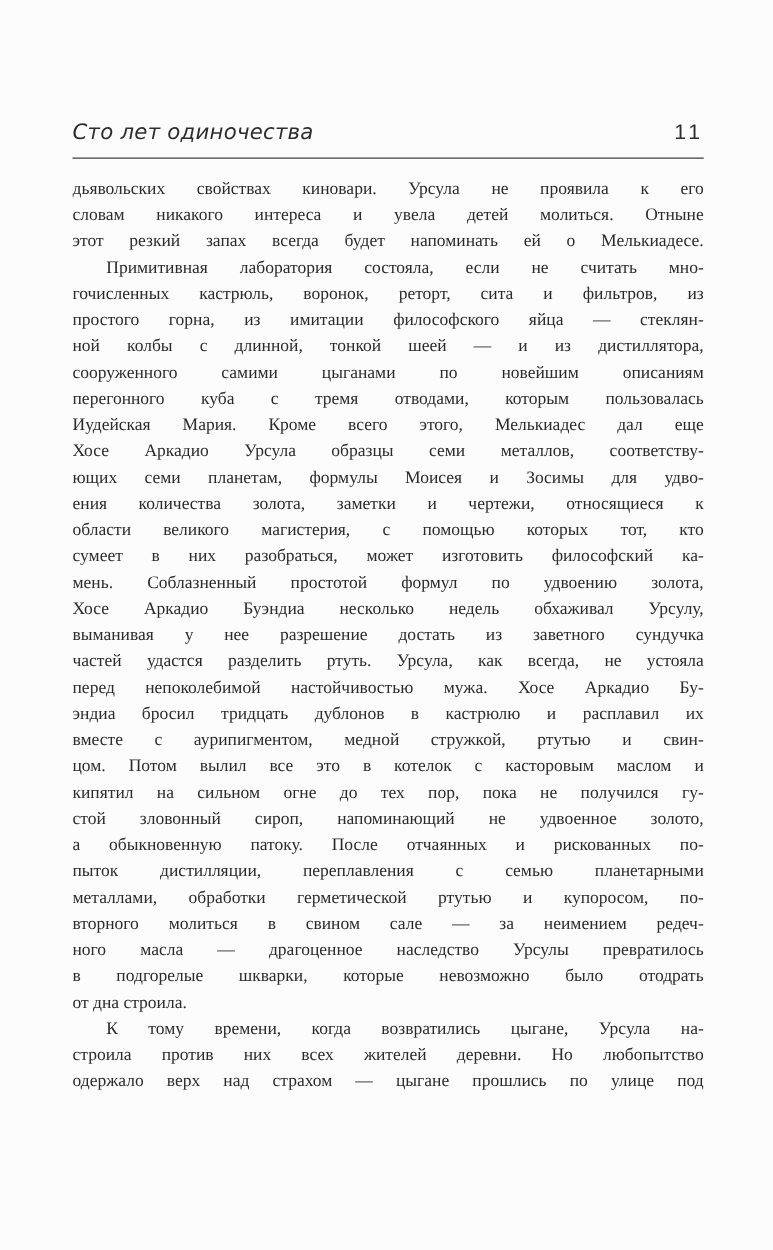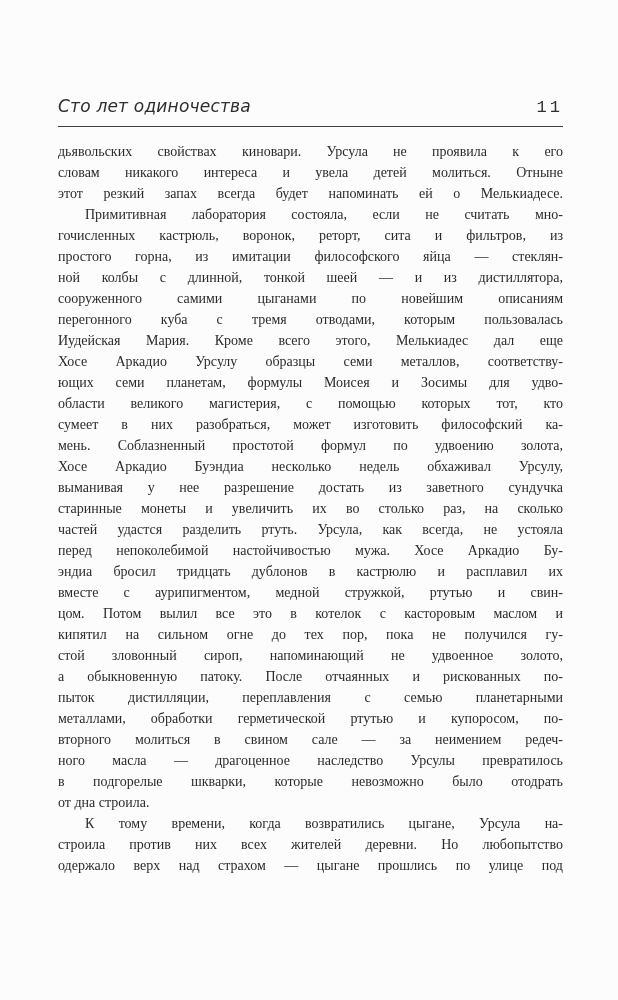--- a/index.html
+++ b/index.html
@@ -33,21 +33,21 @@
     align-items: baseline;
   }
   .header-title {
     font-family: "DejaVu Sans", "Liberation Sans", sans-serif;
     font-style: italic;
     font-size: 17px;
     letter-spacing: 0.2px;
     color: #2e2e2e;
   }
   .page-number {
-    font-family: Liberation Mono, monospace;
+    font-family: Liberation Sans, sans-serif;
     font-size: 17px;
     letter-spacing: 3px;
     color: #2e2e2e;
   }
   .header-rule {
     position: absolute;
     top: 126px;
     left: 0;
     right: 0;
     height: 1px;
@@ -89,28 +89,28 @@
         <div class="line just">дьявольских свойствах киновари. Урсула не проявила к его</div>
         <div class="line just">словам никакого интереса и увела детей молиться. Отныне</div>
         <div class="line just">этот резкий запах всегда будет напоминать ей о Мелькиадесе.</div>
         <div class="line indent just">Примитивная лаборатория состояла, если не считать мно-</div>
         <div class="line just">гочисленных кастрюль, воронок, реторт, сита и фильтров, из</div>
         <div class="line just">простого горна, из имитации философского яйца — стеклян-</div>
         <div class="line just">ной колбы с длинной, тонкой шеей — и из дистиллятора,</div>
         <div class="line just">сооруженного самими цыганами по новейшим описаниям</div>
         <div class="line just">перегонного куба с тремя отводами, которым пользовалась</div>
         <div class="line just">Иудейская Мария. Кроме всего этого, Мелькиадес дал еще</div>
-        <div class="line just">Хосе Аркадио Урсулу образцы семи металлов, соответству-</div>
+        <div class="line just">Хосе Аркадио Урсула образцы семи металлов, соответству-</div>
         <div class="line just">ющих семи планетам, формулы Моисея и Зосимы для удво-</div>
+        <div class="line just">ения количества золота, заметки и чертежи, относящиеся к</div>
         <div class="line just">области великого магистерия, с помощью которых тот, кто</div>
         <div class="line just">сумеет в них разобраться, может изготовить философский ка-</div>
         <div class="line just">мень. Соблазненный простотой формул по удвоению золота,</div>
         <div class="line just">Хосе Аркадио Буэндиа несколько недель обхаживал Урсулу,</div>
         <div class="line just">выманивая у нее разрешение достать из заветного сундучка</div>
-        <div class="line just">старинные монеты и увеличить их во столько раз, на сколько</div>
         <div class="line just">частей удастся разделить ртуть. Урсула, как всегда, не устояла</div>
         <div class="line just">перед непоколебимой настойчивостью мужа. Хосе Аркадио Бу-</div>
         <div class="line just">эндиа бросил тридцать дублонов в кастрюлю и расплавил их</div>
         <div class="line just">вместе с аурипигментом, медной стружкой, ртутью и свин-</div>
         <div class="line just">цом. Потом вылил все это в котелок с касторовым маслом и</div>
         <div class="line just">кипятил на сильном огне до тех пор, пока не получился гу-</div>
         <div class="line just">стой зловонный сироп, напоминающий не удвоенное золото,</div>
         <div class="line just">а обыкновенную патоку. После отчаянных и рискованных по-</div>
         <div class="line just">пыток дистилляции, переплавления с семью планетарными</div>
         <div class="line just">металлами, обработки герметической ртутью и купоросом, по-</div>

